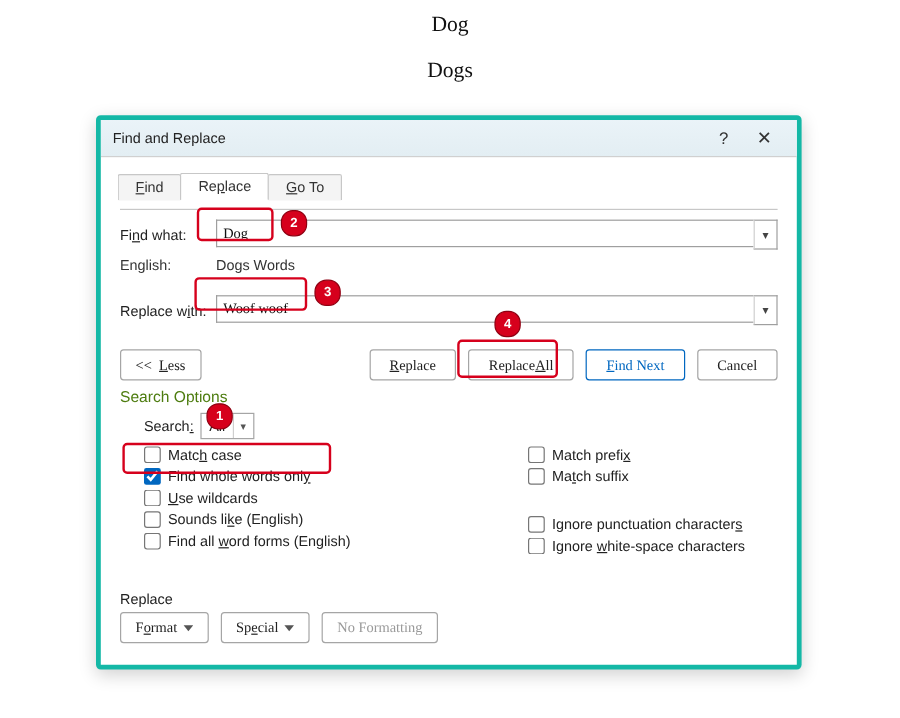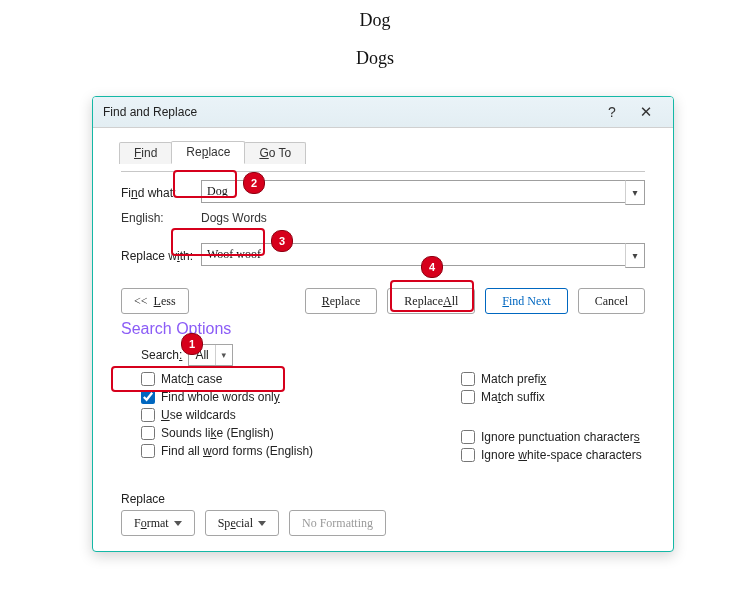--- a/index.html
+++ b/index.html
@@ -1,30 +1,30 @@
 <!DOCTYPE html>
 <html><head>
 <meta charset="utf-8">
 <style>
   html,body{margin:0;padding:0;background:#fff;font-family:"Segoe UI",Tahoma,sans-serif;font-size:12px;color:#111}
   .stage{position:relative;width:750px;height:598px;color:#222}
   .doc-text{position:absolute;left:0;right:0;text-align:center;font-family:Georgia,'Times New Roman',serif;font-size:18px;color:#111}
   .doc-line1{top:10px}
   .doc-line2{top:48px}
 
-  .dialog{position:absolute;left:92px;top:96px;width:580px;height:454px;
-          background:#fff;border:1px solid #14b8a6;border-radius:4px;overflow:hidden;
+  .dialog{position:absolute;left:80px;top:96px;width:580px;height:454px;
+          background:#fff;border:4px solid #14b8a6;border-radius:4px;overflow:hidden;
           box-shadow:0 4px 14px rgba(0,0,0,.18)}
   .titlebar{height:30px;background:linear-gradient(#eaf3f8,#e3eef3);
             display:flex;align-items:center;padding:0 10px;border-bottom:1px solid #d0d0d0}
   .titlebar .title{flex:1;font-size:12px;color:#222}
   .titlebar .ctl{width:34px;height:30px;display:flex;align-items:center;justify-content:center;
                  color:#333;font-size:14px}
   .titlebar .close{font-size:15px}
-  .body{position:relative;padding:10px 28px 12px}
+  .body{position:relative;padding:10px 16px 12px}
   .tabs{display:flex;align-items:flex-end;height:24px;margin:2px 0 8px -2px}
   .tab{padding:3px 14px 4px;border:1px solid #c7c7c7;border-bottom:none;background:#f4f4f4;
        border-radius:2px 2px 0 0;margin-right:-1px;font-size:12px;color:#333;position:relative;z-index:1}
   .tab.active{background:#fff;border-bottom:1px solid #fff;z-index:2}
   .tabline{height:1px;background:#c7c7c7;margin-top:-1px}
   .u{text-decoration:underline}
 
   .row{display:flex;align-items:center;margin:8px 0}
   .lbl{width:80px;font-size:12px;color:#222}
   .combo{flex:1;display:flex}
@@ -37,21 +37,21 @@
   .badge{position:absolute;width:20px;height:20px;border-radius:10px;background:#d6001c;color:#fff;font-size:11px;font-weight:600;
          display:flex;align-items:center;justify-content:center;pointer-events:none;border:1px solid #8e0012}
   .btnrow{display:flex;align-items:flex-end;margin:20px 0 6px}
   .btn{height:24px;padding:0 16px;border:1px solid #a5a5a5;border-radius:3px;background:#fff;font:12px "Segoe UI";
        color:#222;display:flex;align-items:center;justify-content:center;white-space:nowrap}
   .btn+.btn{margin-left:10px}
   .btn.less{padding:0 12px}
   .btn .chev{display:inline-block;width:0;height:0;margin-left:5px;border-left:4px solid transparent;border-right:4px solid transparent}
   .chev.down{border-top:5px solid #555}
   .btn.findnext{border:1px solid #0067c0;color:#0067c0}
-  .section-title{font-size:16px;color:#8b5cf6;margin:6px 0 2px}
+  .section-title{font-size:13px;color:#4d7c0f;margin:6px 0 2px}
   .search-ctrl{display:flex;align-items:center;margin:6px 0 6px 20px}
   .mini-select{display:flex;align-items:center;border:1px solid #a5a5a5;height:20px}
   .mini-select .val{padding:0 6px;font-size:12px}
   .mini-select .dd{width:16px;height:20px;border-left:1px solid #cfcfcf;display:flex;align-items:center;justify-content:center;font-size:9px;color:#555}
   .opts-cols{display:flex}
   .col{display:flex;flex-direction:column;gap:4px}
   .colA{margin-left:20px;width:260px}
   .colB{margin-left:60px}
   .chk{display:flex;align-items:center;gap:6px;font-size:12px;color:#222}
   .chk input{width:14px;height:14px;margin:0;accent-color:#0067c0}

